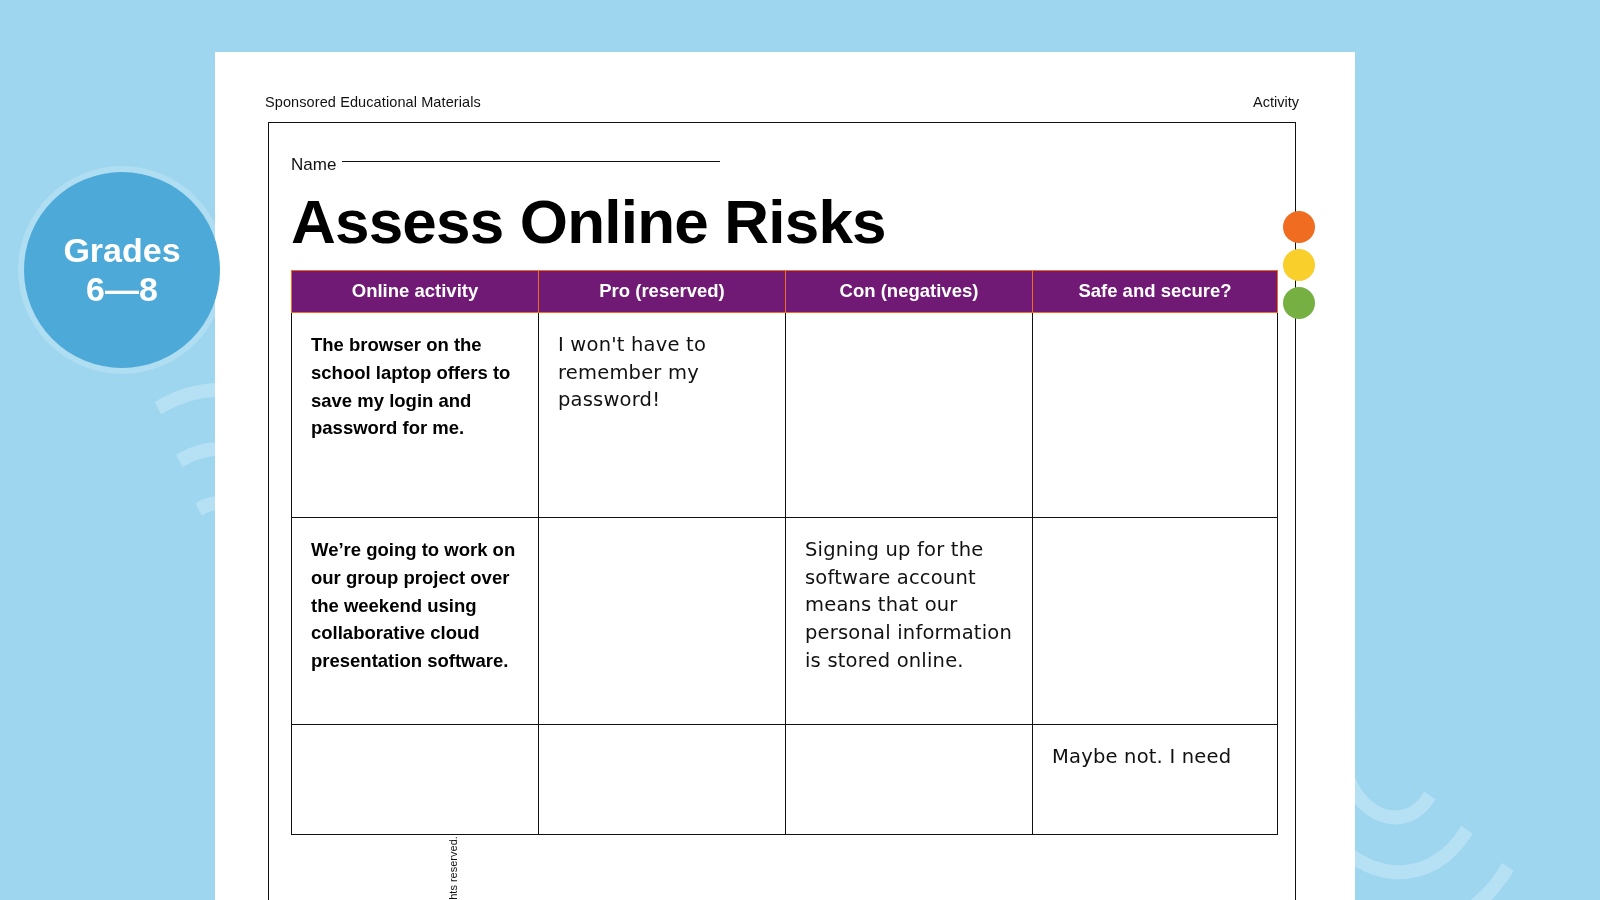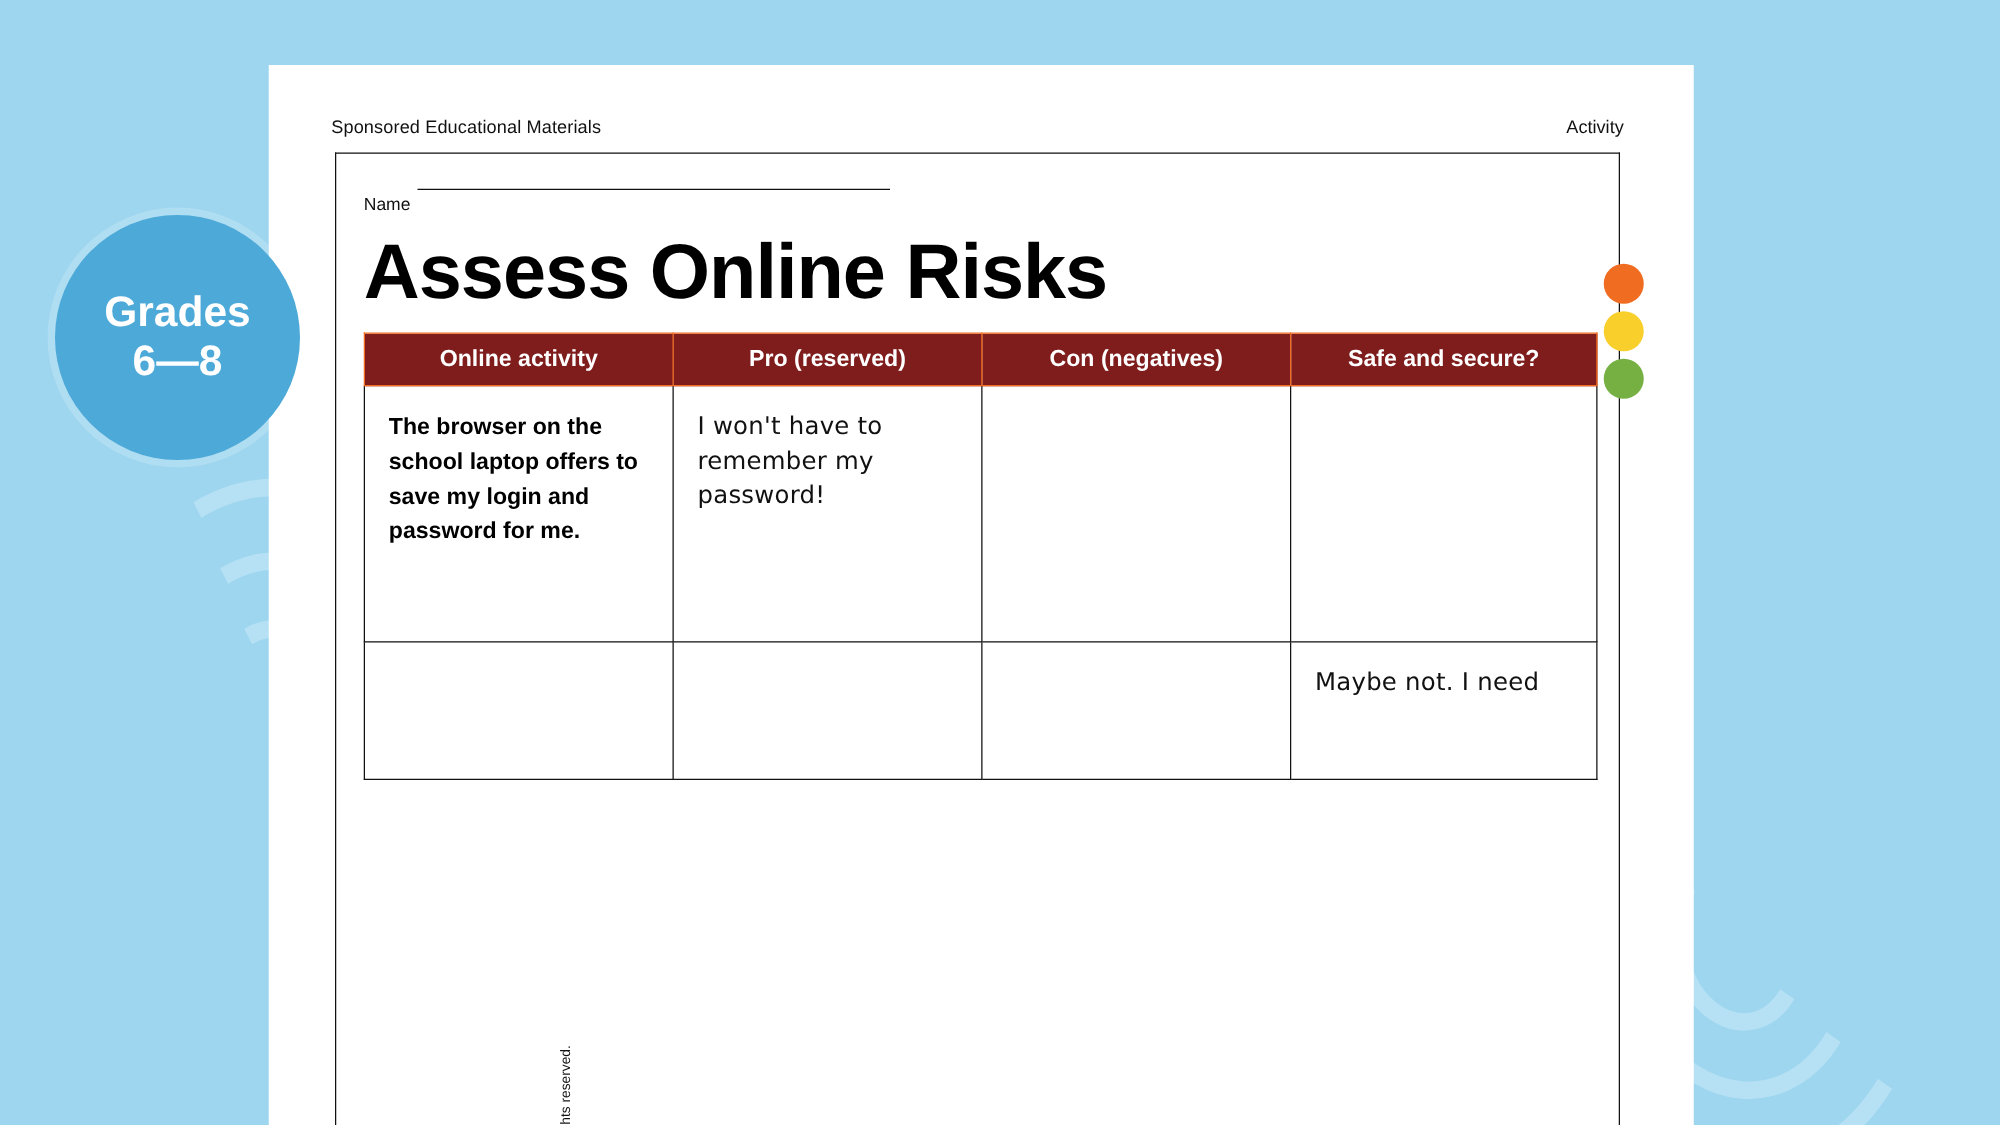--- a/index.html
+++ b/index.html
@@ -62,22 +62,22 @@
   }
 
   .content {
     position: absolute;
     left: 291px; top: 155px;
     width: 986px;
   }
 
   .name-line {
     display: flex;
-    align-items: flex-start;
-    font-size: 14px;
+    align-items: center;
+    font-size: 17px;
     color: #111;
     margin-bottom: 14px;
   }
   .name-line .lbl { margin-right: 6px; }
   .name-line .blank {
     display: inline-block;
     width: 378px;
     border-bottom: 1.6px solid #111;
     height: 1px;
     transform: translateY(-4px);
@@ -100,21 +100,21 @@
     max-width: 975px;
   }
 
   
   table.worksheet {
     border-collapse: collapse;
     width: 986px;
     table-layout: fixed;
   }
   table.worksheet th {
-    background: #7f1d1d;
+    background: #701a75;
     color: #fff;
     font-size: 18.5px;
     font-weight: bold;
     padding: 9px 4px 10px 4px;
     text-align: center;
     border: 1.5px solid #ef6c20;
   }
   table.worksheet td {
     border: 1.5px solid #111;
     vertical-align: top;
@@ -140,21 +140,21 @@
     letter-spacing: 0.2px;
   }
   tr.r1 td { height: 205px; }
   tr.r2 td { height: 207px; }
   tr.r3 td { height: 110px; }
   tr.r3 td.prompt { padding-top: 18px; }
 
   
   .badge {
     position: absolute;
-    left: 44px; top: 172px;
+    left: 24px; top: 172px;
     width: 196px; height: 196px;
     border-radius: 50%;
     background: #4ca9d8;
     color: #fff;
     display: flex;
     flex-direction: column;
     align-items: center;
     justify-content: center;
     font-weight: bold;
     font-size: 34px;
@@ -234,20 +234,26 @@
         <th>Safe and secure?</th>
       </tr>
     </thead>
     <tbody>
       <tr class="r1">
         <td class="prompt">The browser on the school laptop offers to save my login and password for me.</td>
         <td class="hand">I won't have to remember my password!</td>
         <td class="hand"></td>
         <td class="hand"></td>
       </tr>
+      <tr class="r2">
+        <td class="prompt">We’re going to work on our group project over the weekend using collaborative cloud presentation software.</td>
+        <td class="hand"></td>
+        <td class="hand">Signing up for the software account means that our personal information is stored online.</td>
+        <td class="hand"></td>
+      </tr>
       <tr class="r3">
         <td class="prompt"></td>
         <td class="hand"></td>
         <td class="hand"></td>
         <td class="hand">Maybe not. I need</td>
       </tr>
     </tbody>
   </table>
 </div>
 

